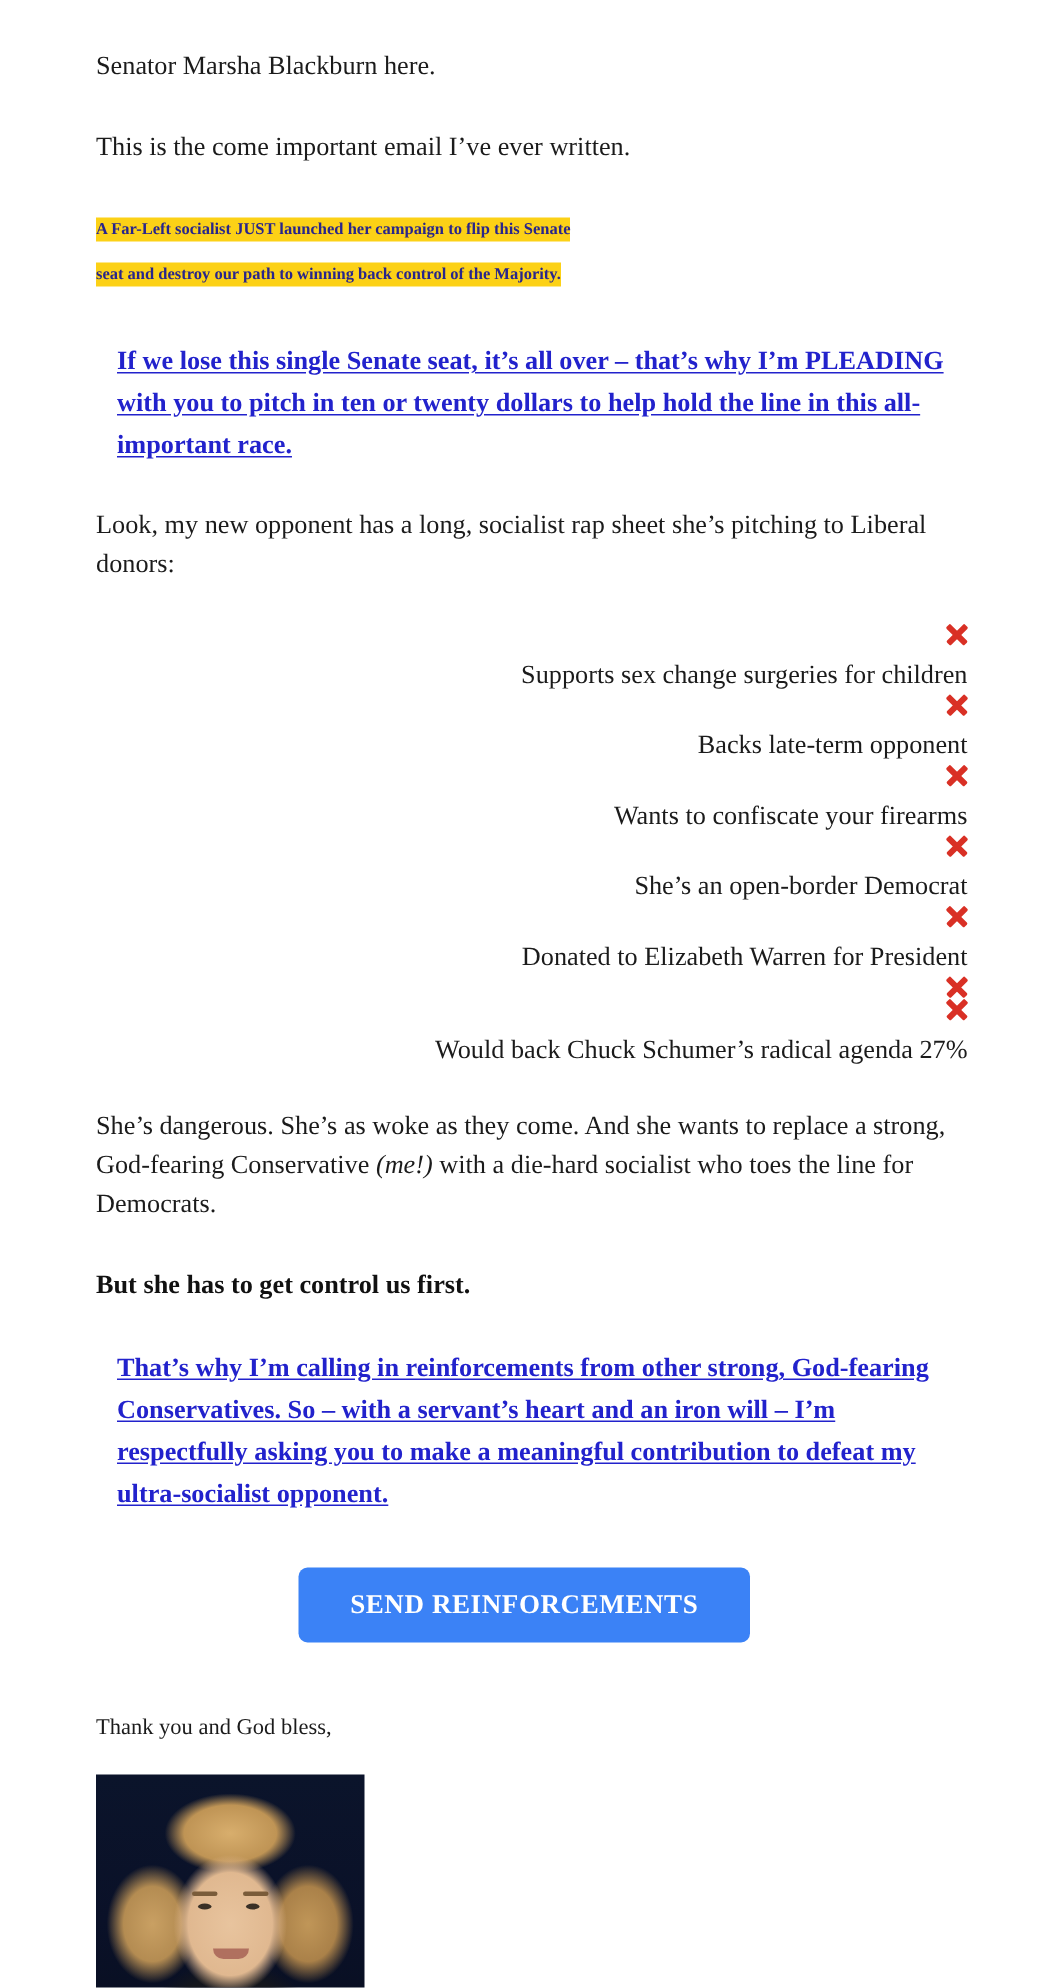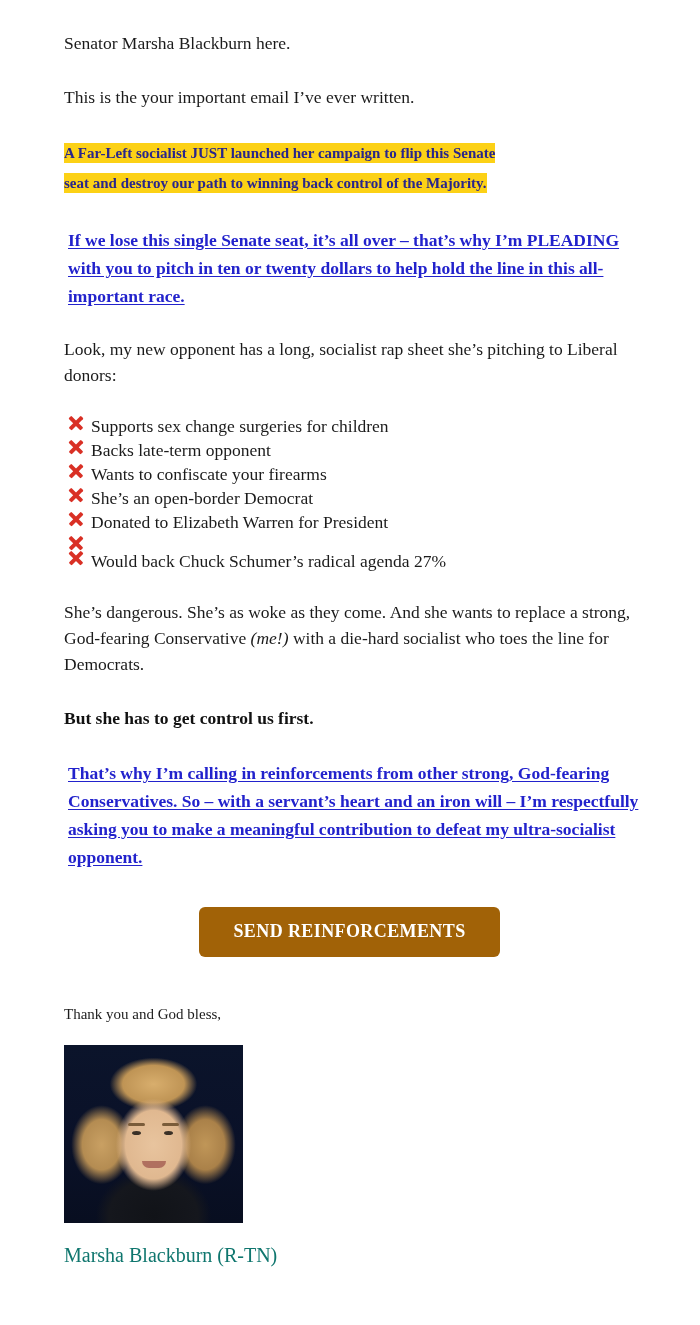--- a/index.html
+++ b/index.html
@@ -32,52 +32,53 @@
   }
   p.para.tight {
     margin-bottom: 26px;
   }
   .highlight-block {
     margin: 0 0 28px 0;
     font-size: 0;
   }
   .highlight-block .hl-line {
     display: inline;
-    font-size: 15px;
+    font-size: 11px;
     font-weight: bold;
     line-height: 30px;
     color: #28258c;
     background: #fcd116;
     box-decoration-break: clone;
     -webkit-box-decoration-break: clone;
     padding: 2px 0;
   }
   .link-block {
-    margin: 0 0 26px 4px;
+    margin: 0 0 26px 14px;
   }
   .link-block a {
     font-size: 17.5px;
     font-weight: bold;
     line-height: 28px;
     color: #2222cc;
     text-decoration: underline;
     text-underline-offset: 2px;
   }
   ul.rap-list {
     list-style: none;
     margin: 0 0 26px 0;
     padding: 0 0 0 4px;
   }
   ul.rap-list li {
     font-size: 17.5px;
     line-height: 24px;
     color: #1b1b1b;
     display: flex;
-    align-items: flex-start;
+    align-items: flex-end;
     gap: 8px;
+    flex-direction: column;
   }
   .xmark {
     display: inline-block;
     width: 15px;
     height: 15px;
     position: relative;
     flex: 0 0 15px;
     transform: translateY(1px);
   }
   .xmark::before, .xmark::after {
@@ -99,21 +100,21 @@
     margin: 0 0 28px 0;
     color: #111111;
   }
   .cta-wrap {
     text-align: center;
     margin: 36px 0 44px 0;
     padding-right: 10px;
   }
   a.cta-button {
     display: inline-block;
-    background: #a16207;
+    background: #3b82f6;
     color: #ffffff;
     font-size: 18px;
     font-weight: bold;
     letter-spacing: 0.4px;
     text-decoration: none;
     padding: 14px 34px 15px 34px;
     border-radius: 6px;
   }
   .signoff {
     font-size: 15px;
@@ -171,21 +172,21 @@
   }
 </style>
 </head>
 <body>
 
 <div class="email-body">
   <div class="content">
 
     <p class="para">Senator Marsha Blackburn here.</p>
 
-    <p class="para">This is the your important email I’ve ever written.</p>
+    <p class="para">This is the come important email I’ve ever written.</p>
 
     <div class="highlight-block">
       <span class="hl-line">A Far-Left socialist JUST launched her campaign to flip this Senate</span><br>
       <span class="hl-line">seat and destroy our path to winning back control of the Majority.</span>
     </div>
 
     <div class="link-block">
       <a href="#">If we lose this single Senate seat, it’s all over – that’s why I’m PLEADING with you to pitch in ten or twenty dollars to help hold the line in this all-important race.</a>
     </div>
 

